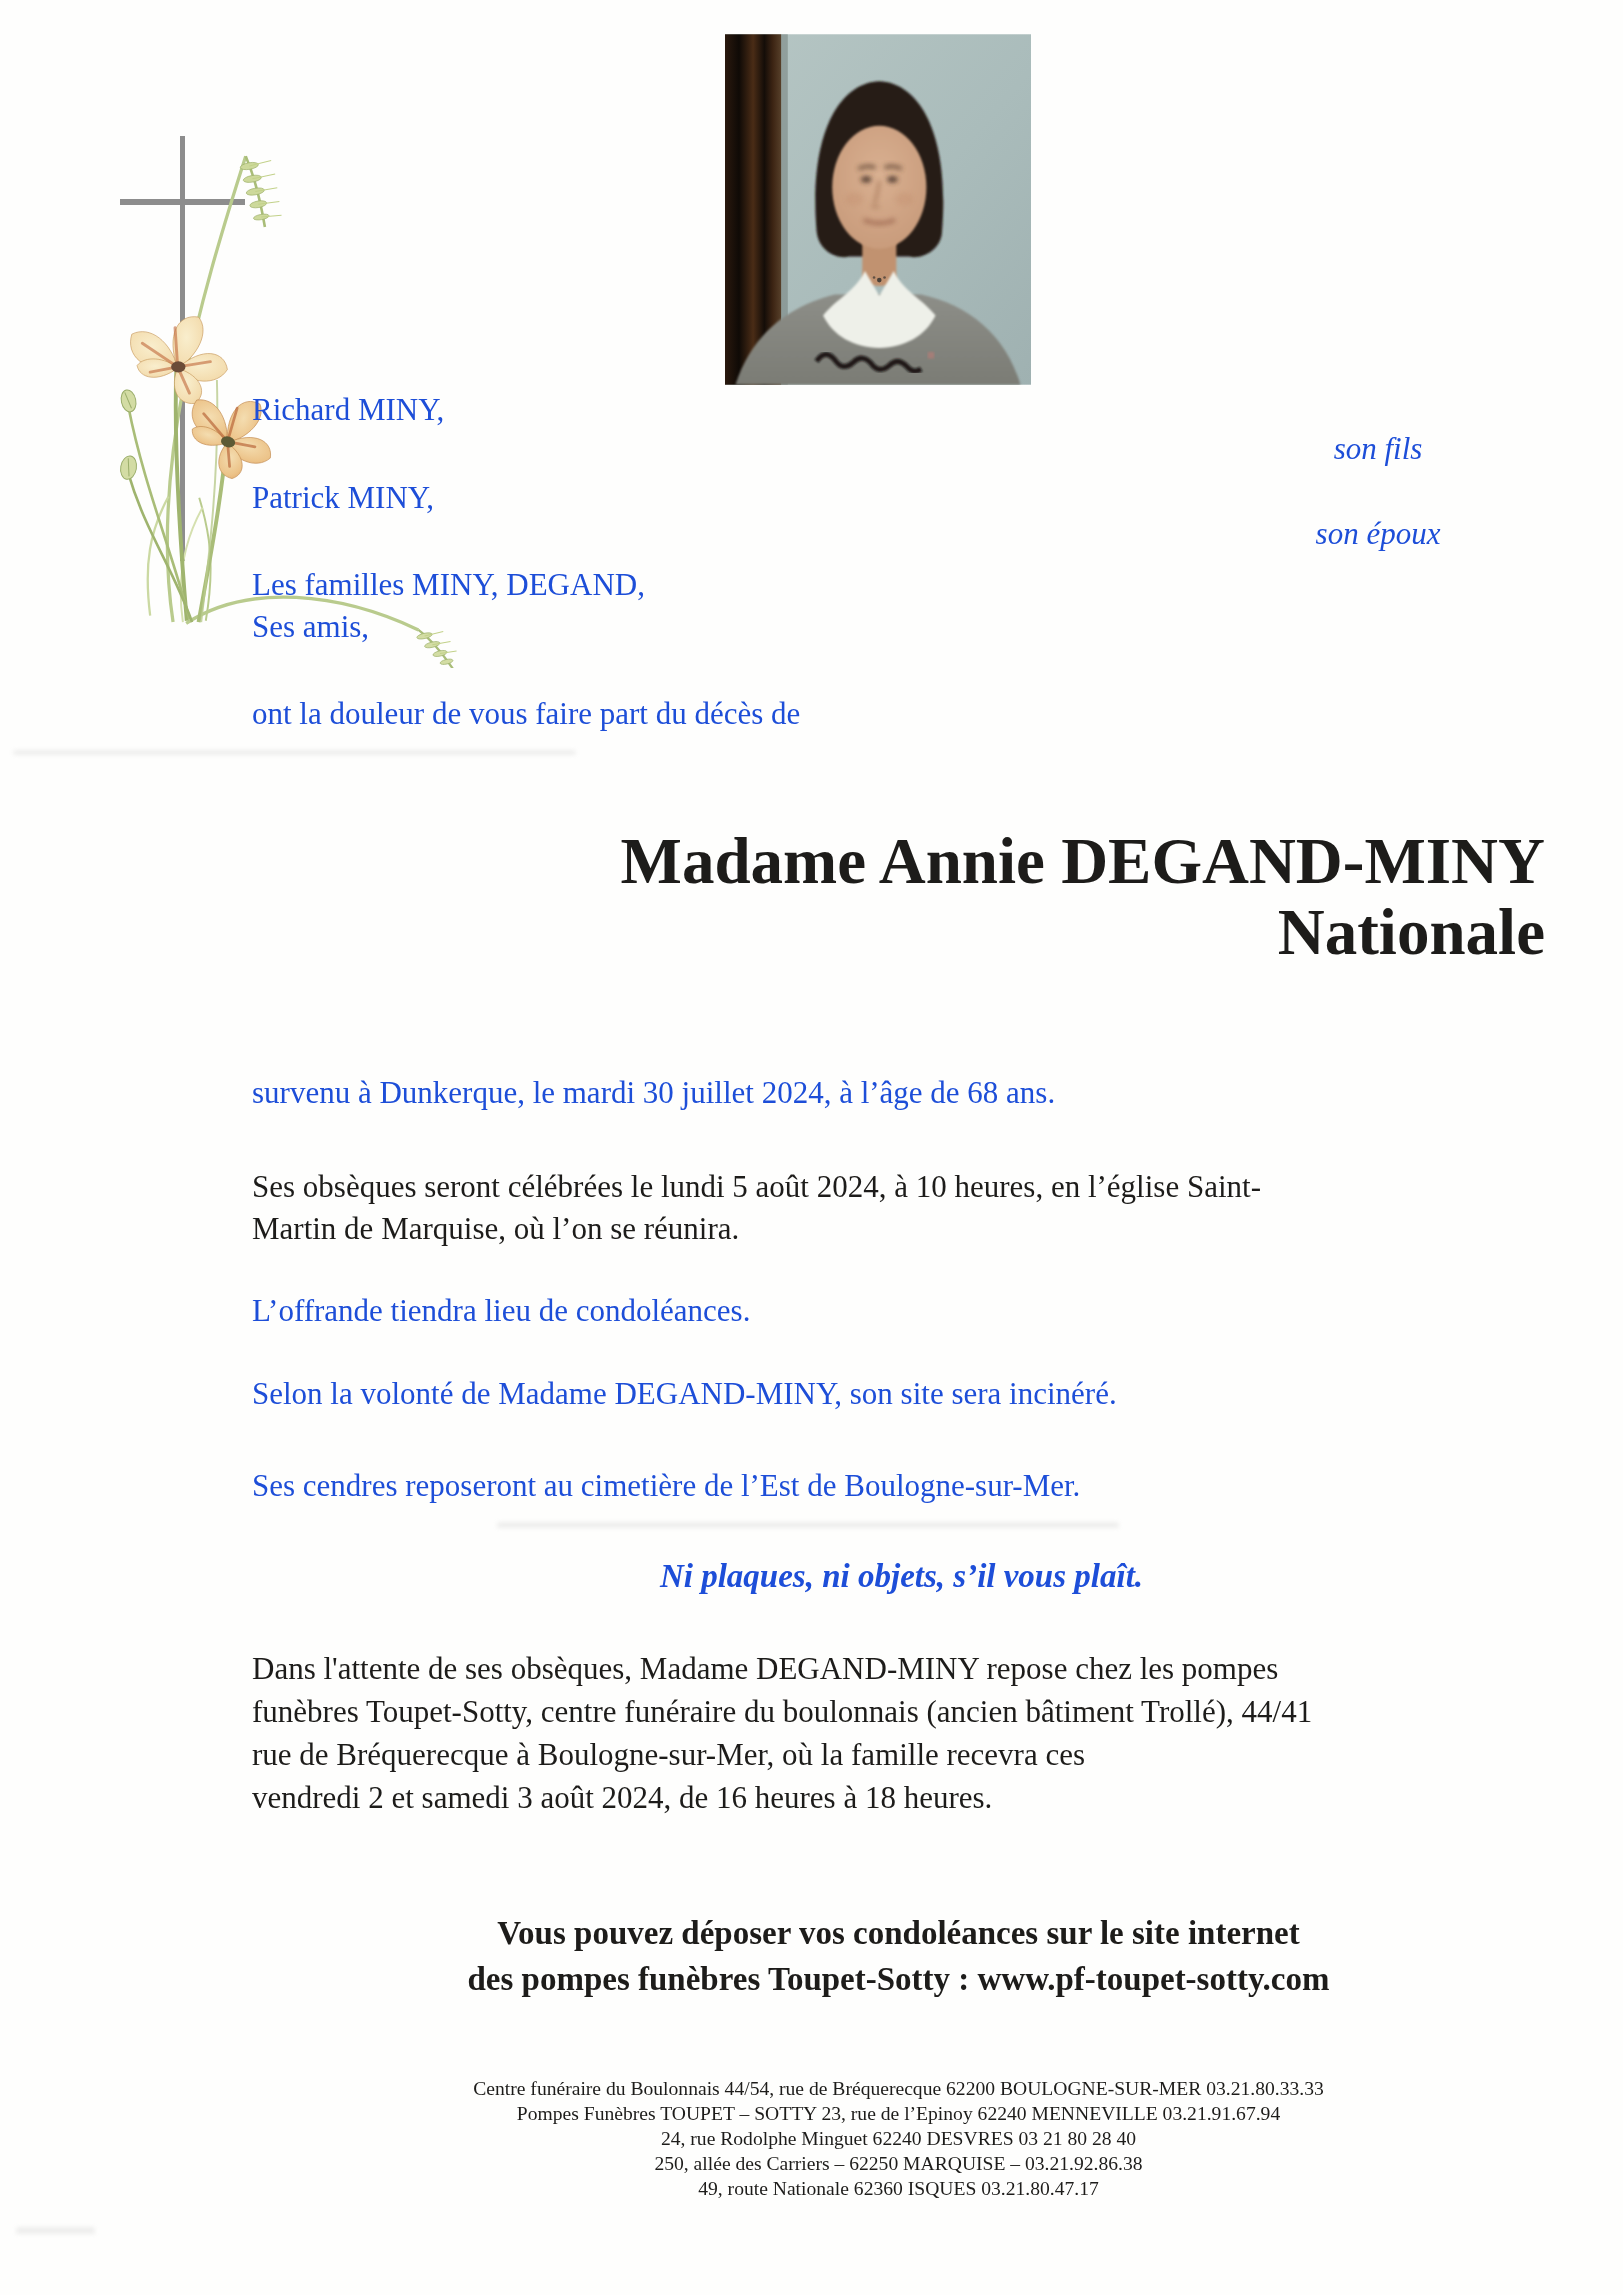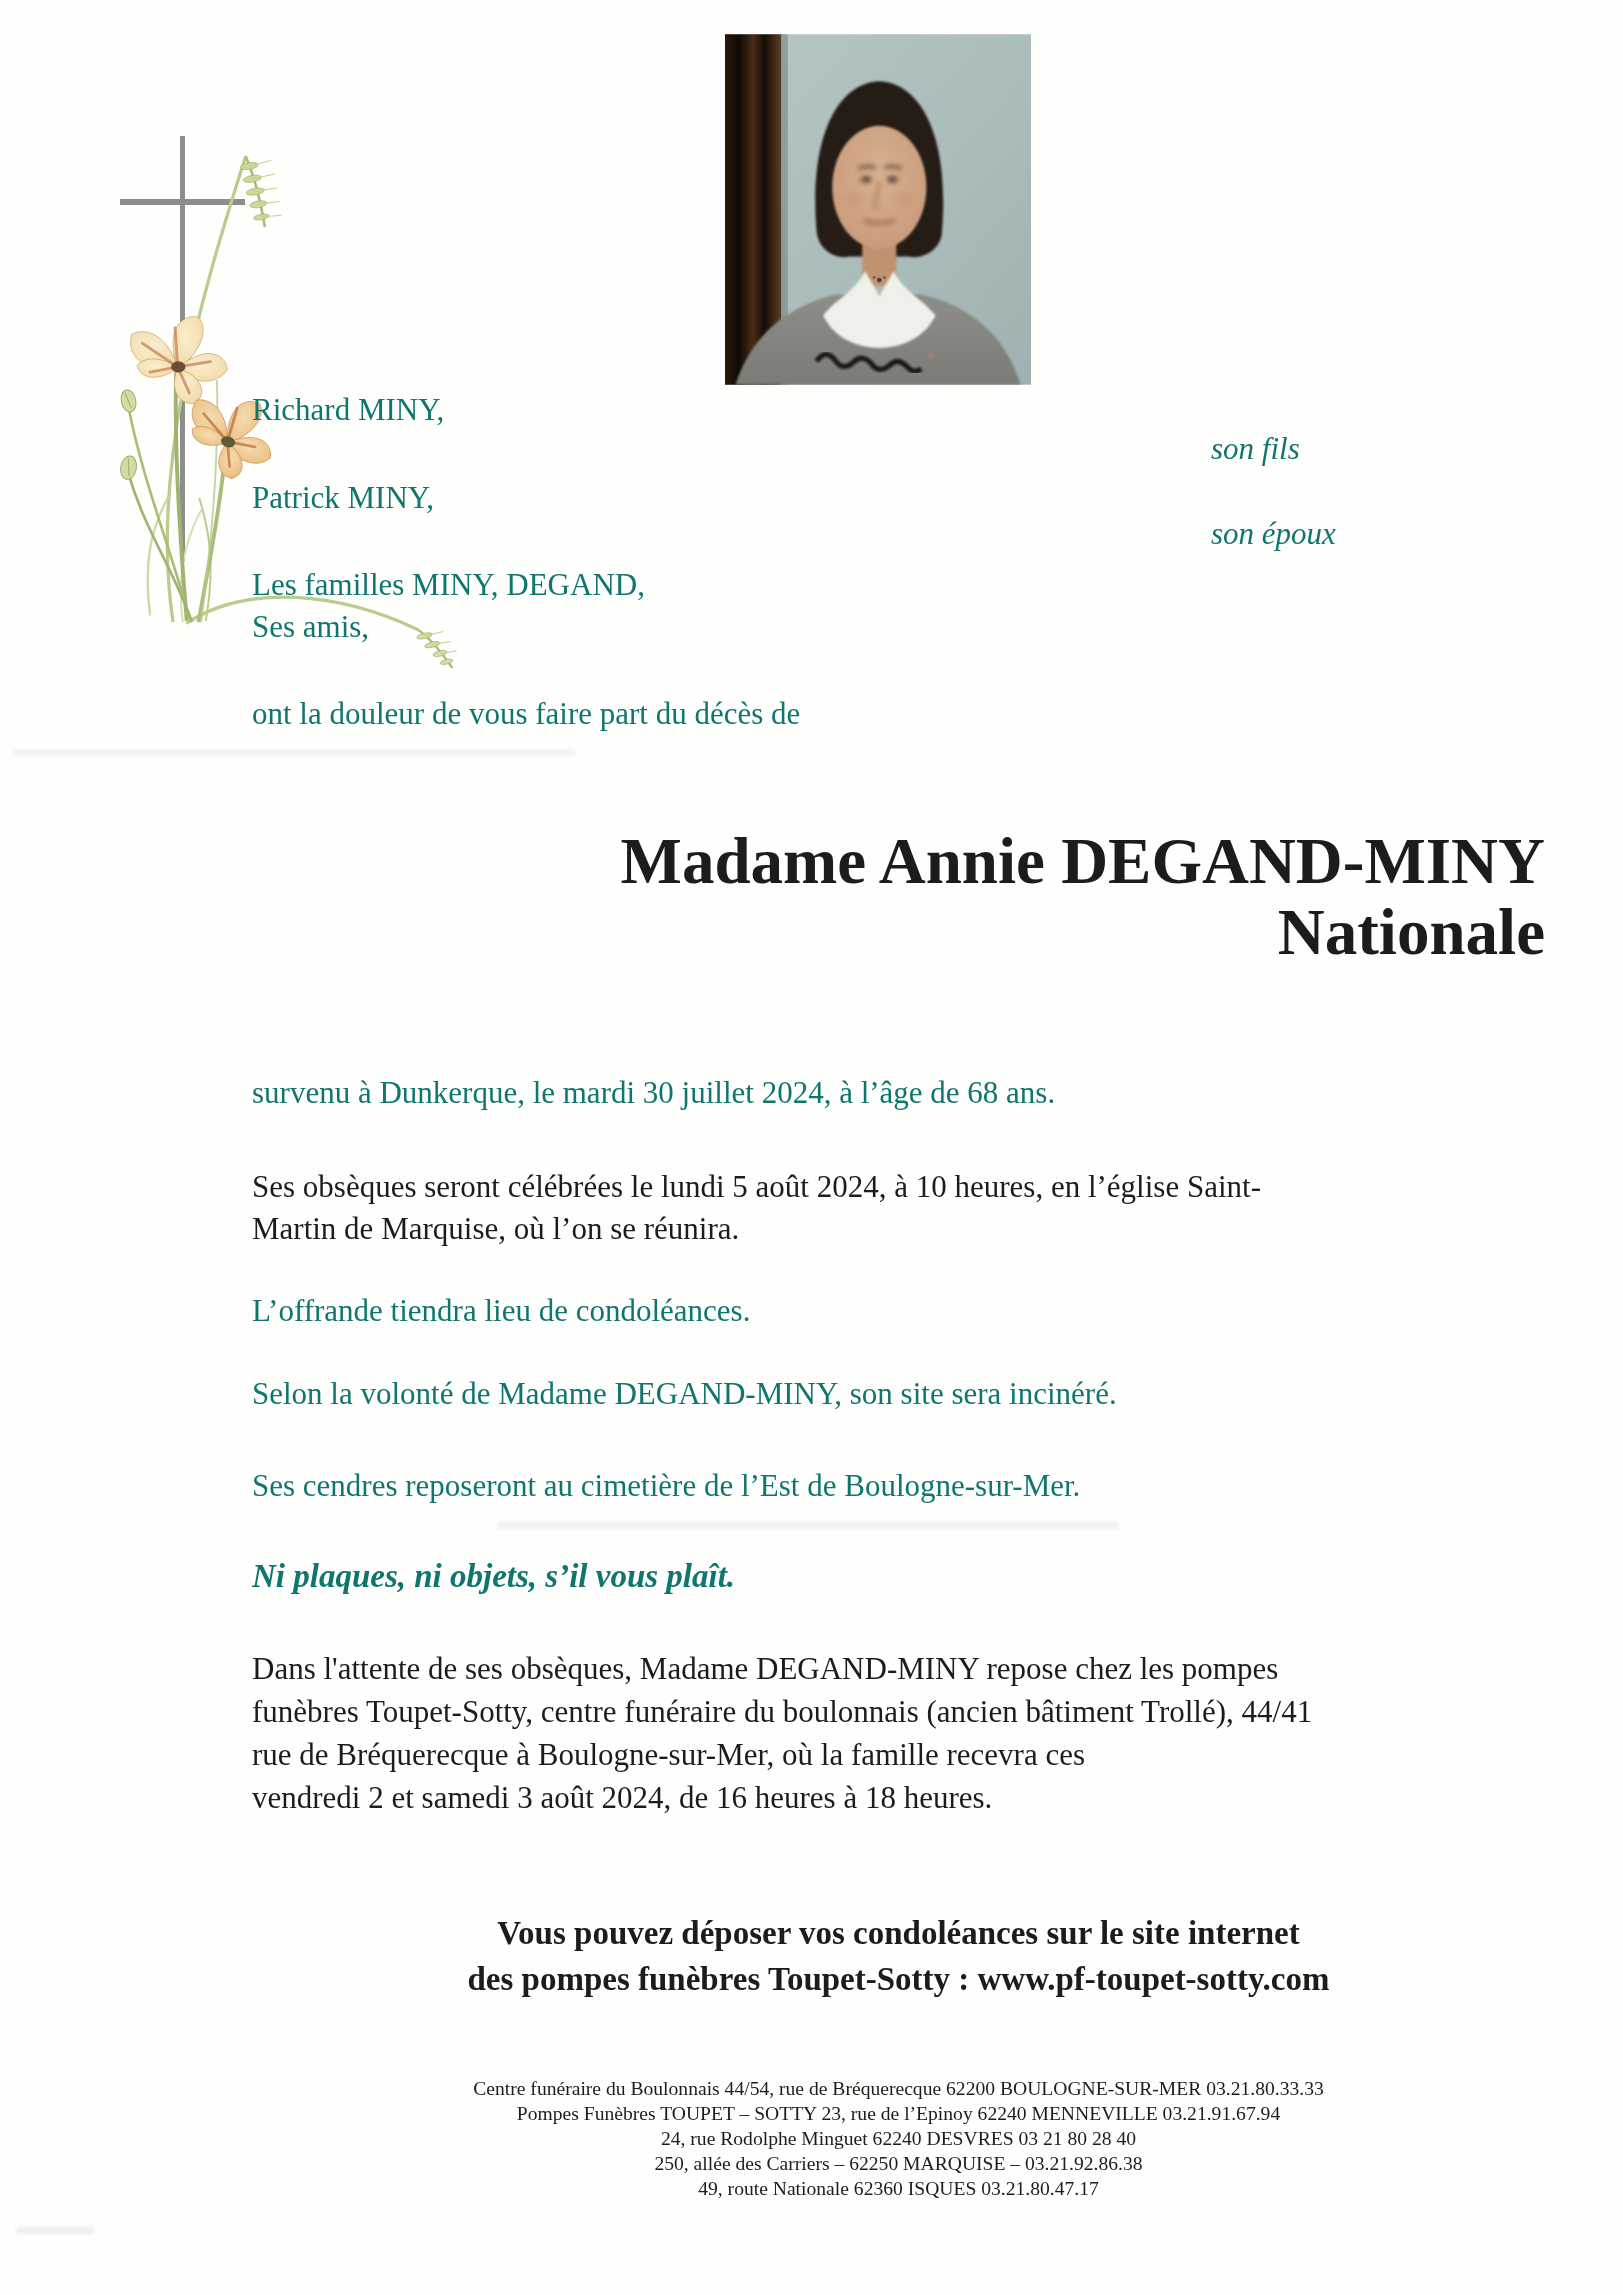--- a/index.html
+++ b/index.html
@@ -3,24 +3,24 @@
 <meta charset="utf-8">
 <style>
   html,body{margin:0;padding:0;background:#e8e8e8;}
   .page{
     position:relative;width:1623px;height:2295px;margin:0 auto;
     background:#fefefd;overflow:hidden;
     font-family:"Liberation Serif","DejaVu Serif",serif;
     color:#1d1c1a;
   }
   .abs{position:absolute;}
-  .t{position:absolute;white-space:nowrap;font-size:31px;line-height:1;color:#0f766e;}
+  .t{position:absolute;white-space:nowrap;font-size:31px;line-height:1;color:#1d4ed8;}
   .it{font-style:italic;}
   .b{font-weight:bold;}
-  .rightalign{text-align:left;}
+  .rightalign{text-align:center;}
   
   .cross-v{position:absolute;left:180px;top:136px;width:5.2px;height:425px;background:#8d8d8d;}
   .cross-h{position:absolute;left:120px;top:199px;width:125px;height:5.9px;background:#8d8d8d;}
   
   .title-block{position:absolute;left:252px;top:826px;width:1293px;text-align:right;font-weight:bold;}
   .title-line1{font-size:65px;line-height:71px;white-space:nowrap;}
   .title-line2{font-size:65px;line-height:71px;white-space:nowrap;}
   
   .funeral-block{position:absolute;left:252px;top:1166px;font-size:31px;line-height:42px;}
   .repose-block{position:absolute;left:252px;top:1647px;font-size:31px;line-height:43px;}

